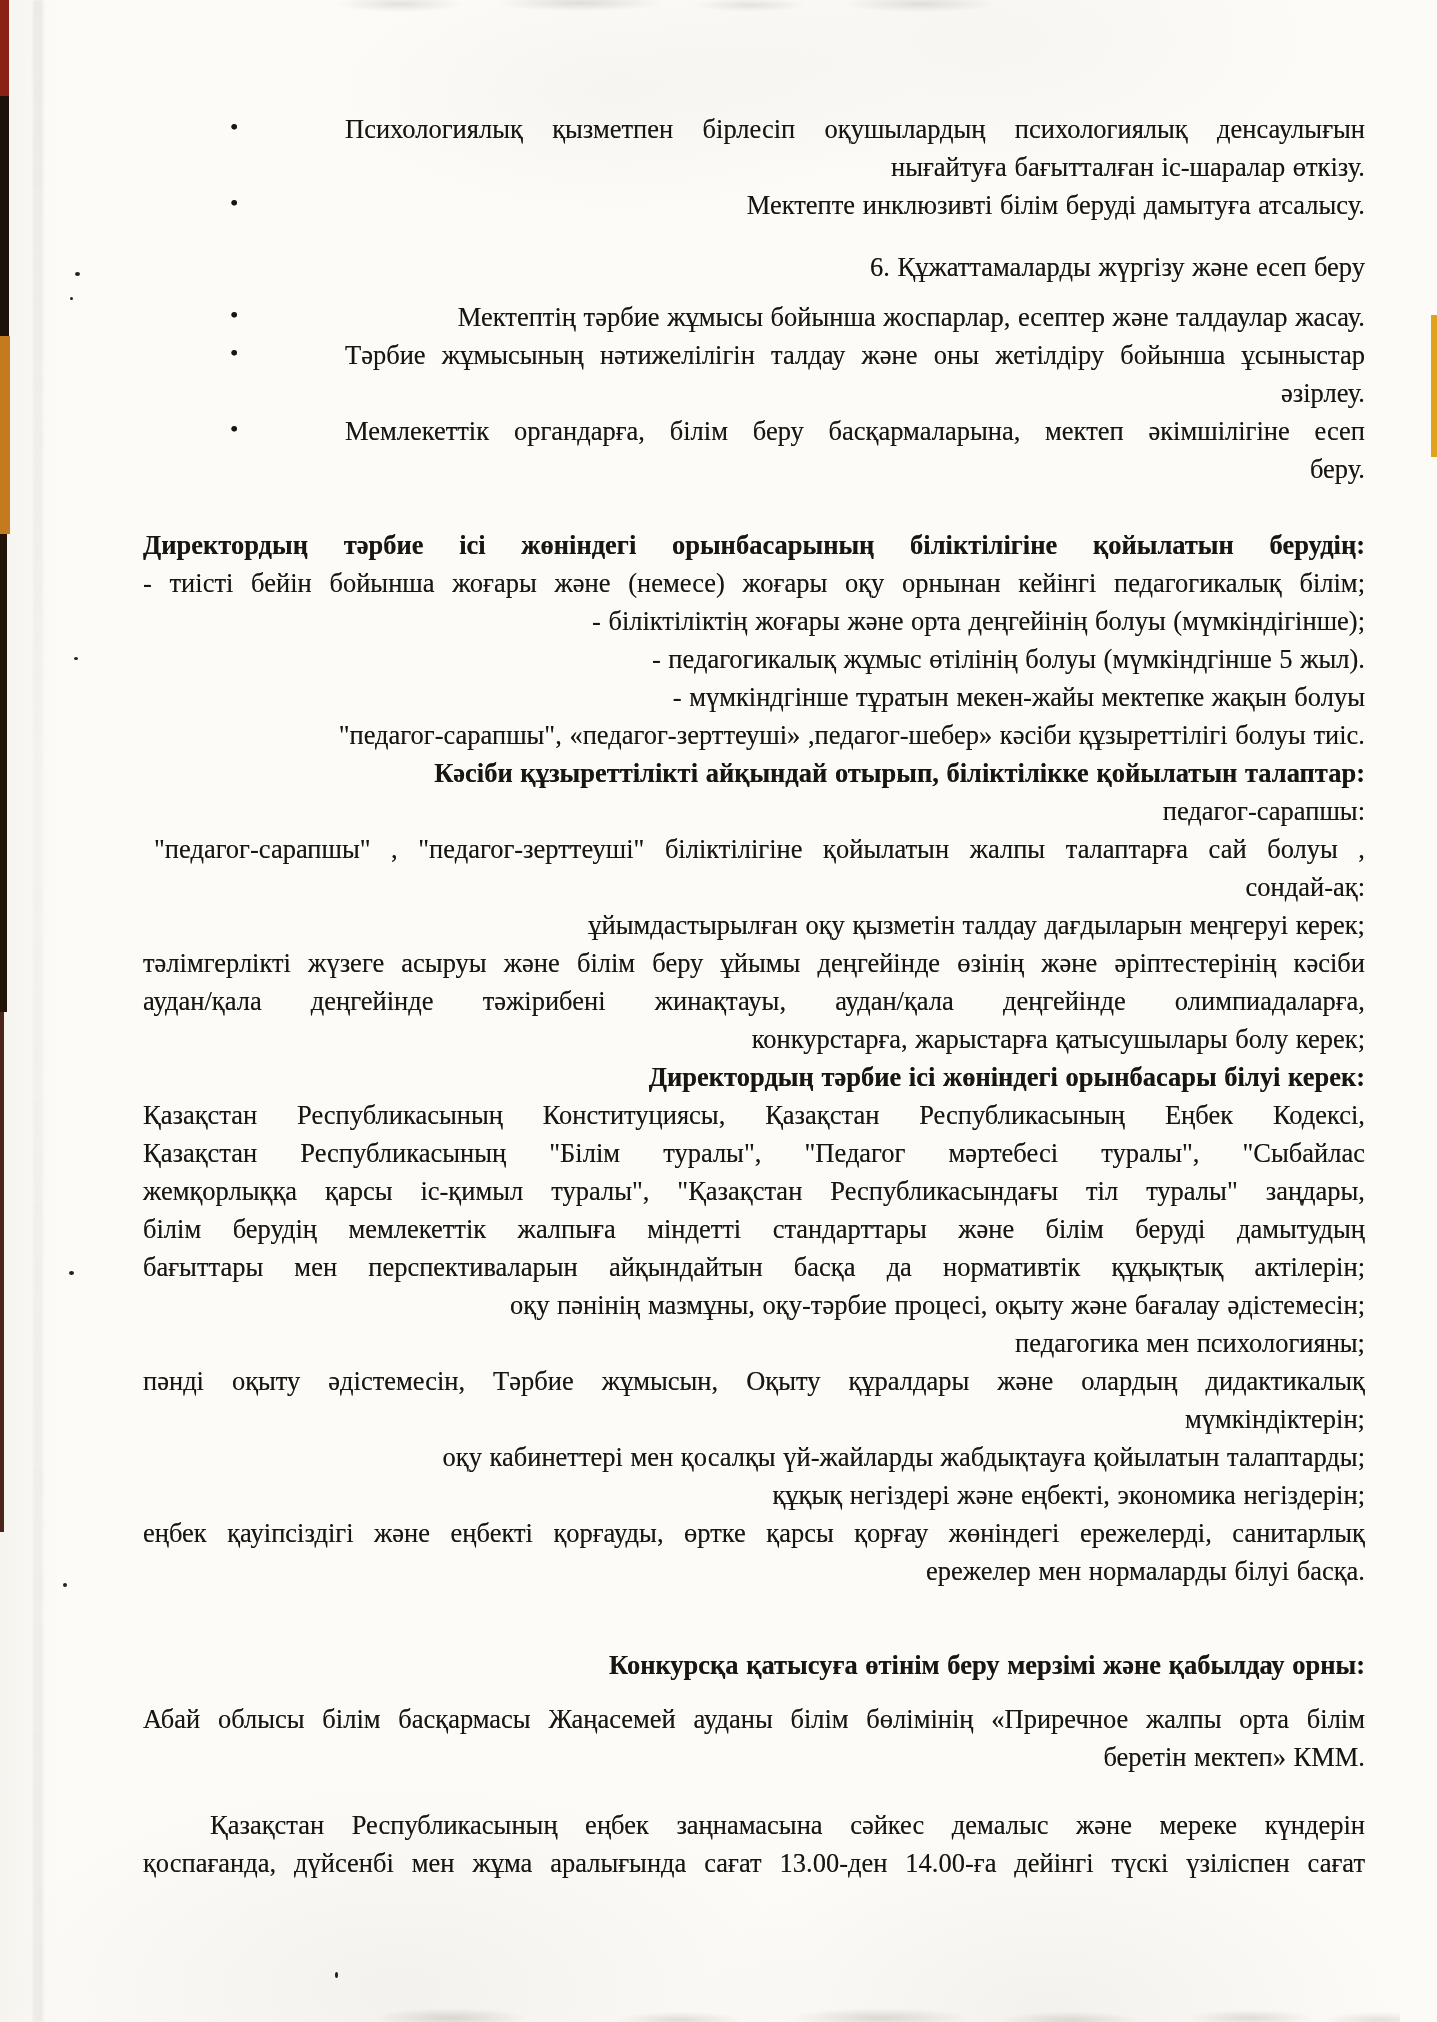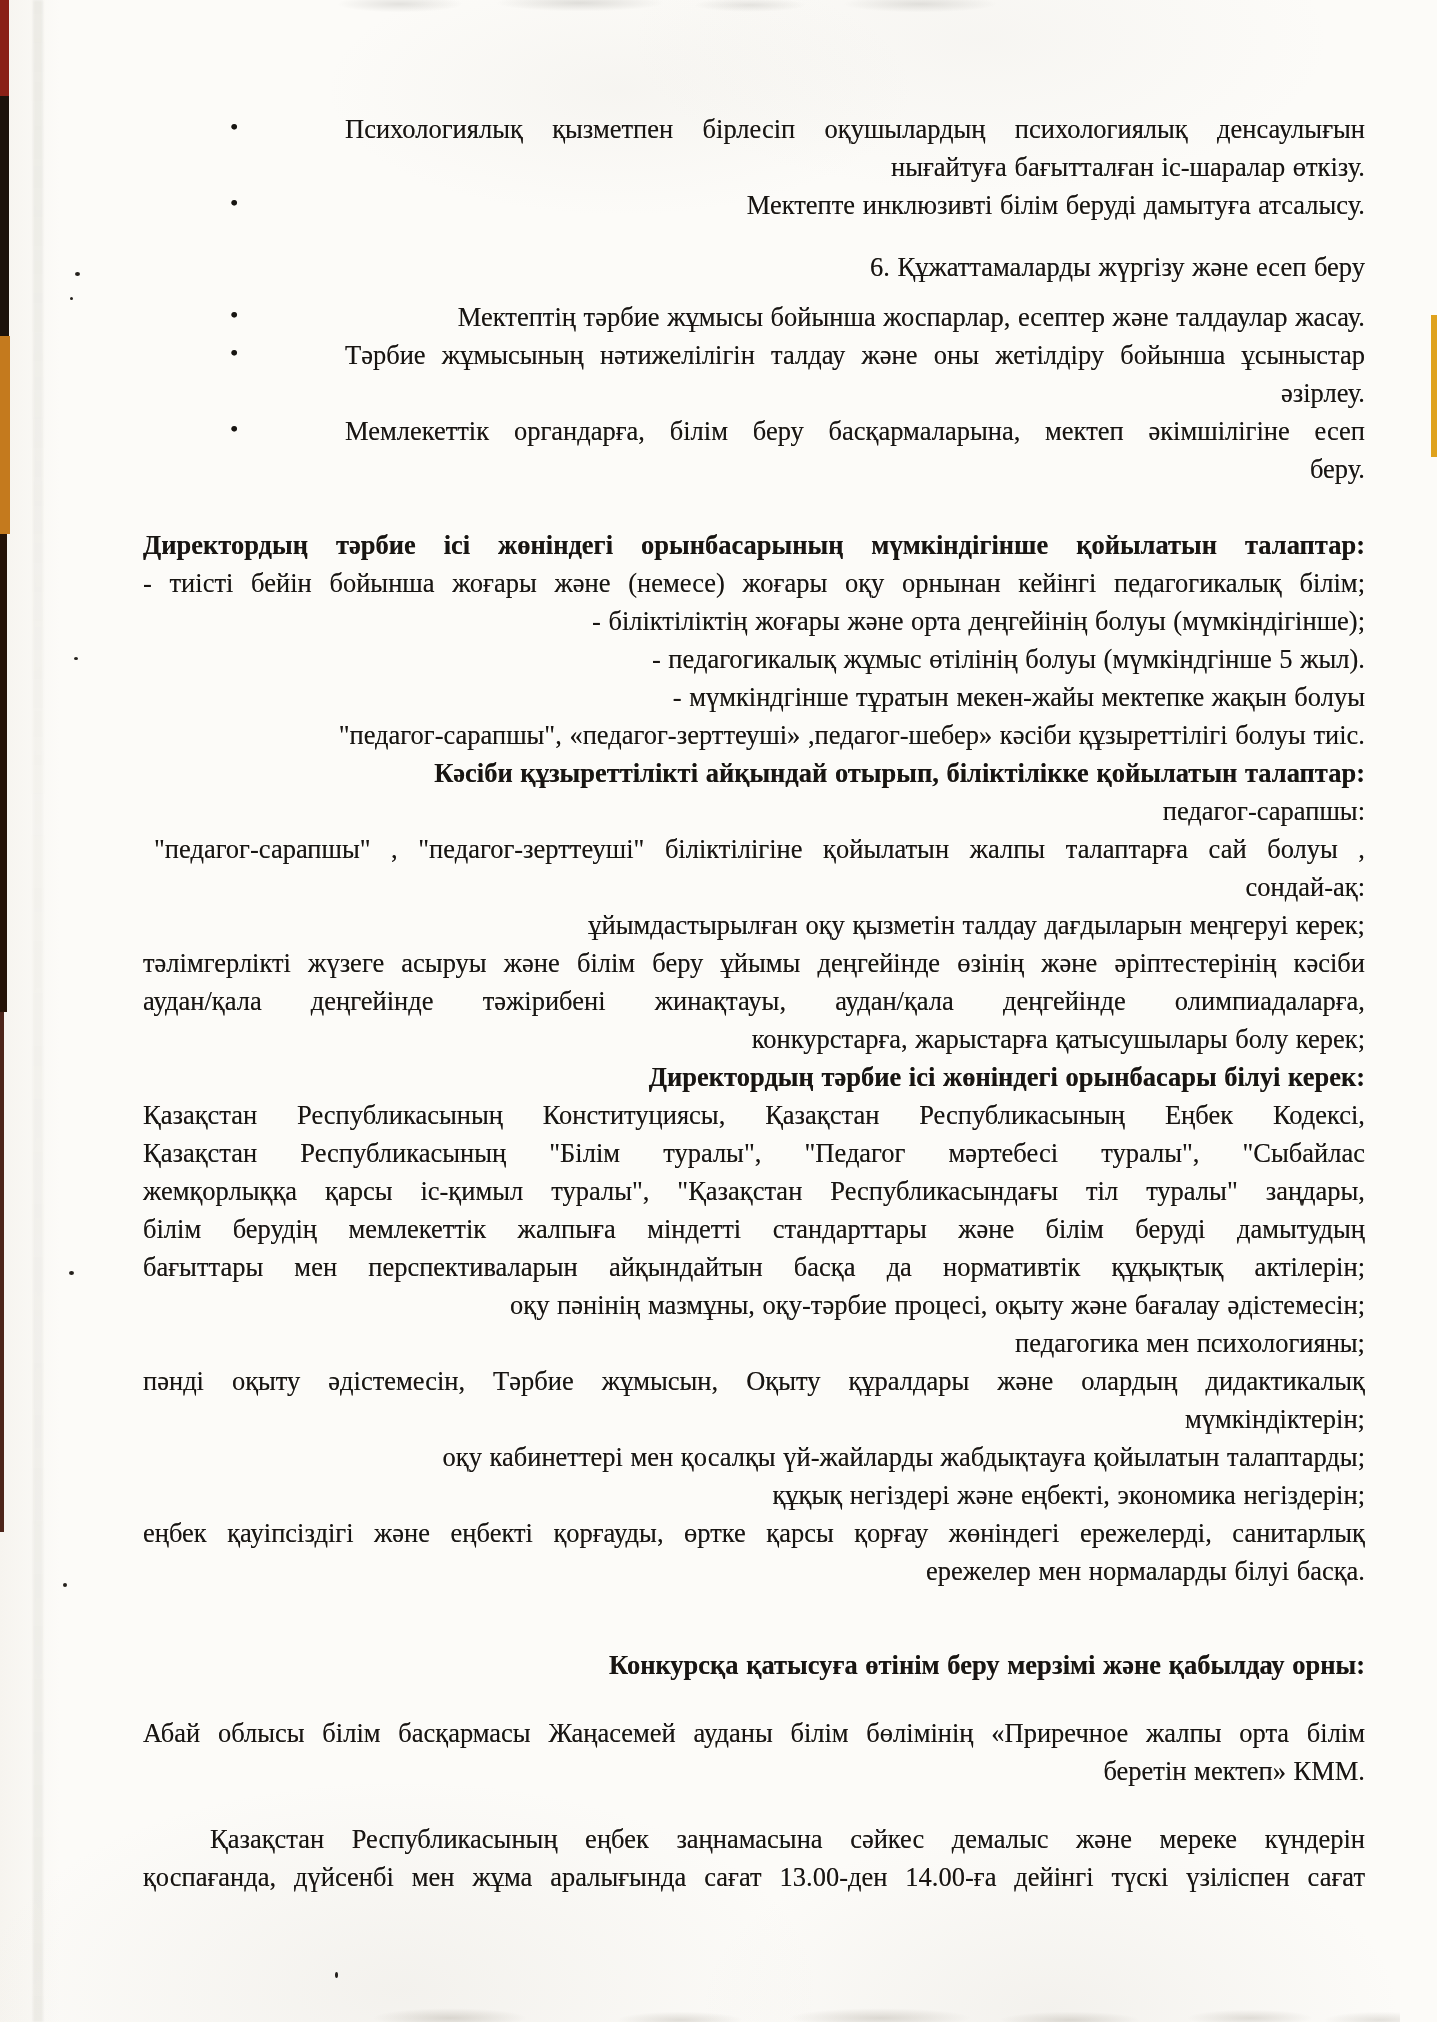--- a/index.html
+++ b/index.html
@@ -104,21 +104,21 @@
 <div class="doc" style="color: rgb(24, 21, 18);">
     <div class="line j has-bullet"><span class="bullet">•</span><span>Психологиялық қызметпен бірлесіп оқушылардың психологиялық денсаулығын</span></div>
     <div class="line "><span>нығайтуға бағытталған іс-шаралар өткізу.</span></div>
     <div class="line  has-bullet"><span class="bullet">•</span><span>Мектепте инклюзивті білім беруді дамытуға атсалысу.</span></div>
     <div class="line i1" style="margin-top: 24px;"><span>6. Құжаттамаларды жүргізу және есеп беру</span></div>
     <div class="line  has-bullet" style="margin-top: 12px;"><span class="bullet">•</span><span>Мектептің тәрбие жұмысы бойынша жоспарлар, есептер және талдаулар жасау.</span></div>
     <div class="line j has-bullet"><span class="bullet">•</span><span>Тәрбие жұмысының нәтижелілігін талдау және оны жетілдіру бойынша ұсыныстар</span></div>
     <div class="line "><span>әзірлеу.</span></div>
     <div class="line j has-bullet"><span class="bullet">•</span><span>Мемлекеттік органдарға, білім беру басқармаларына, мектеп әкімшілігіне есеп</span></div>
     <div class="line "><span>беру.</span></div>
-    <div class="line bold j" style="margin-top: 38px;"><span>Директордың тәрбие ісі жөніндегі орынбасарының мүмкіндігінше қойылатын талаптар:</span></div>
+    <div class="line bold j" style="margin-top: 38px;"><span>Директордың тәрбие ісі жөніндегі орынбасарының біліктілігіне қойылатын берудің:</span></div>
     <div class="line j"><span>- тиісті бейін бойынша жоғары және (немесе) жоғары оқу орнынан кейінгі педагогикалық білім;</span></div>
     <div class="line "><span>- біліктіліктің жоғары және орта деңгейінің болуы (мүмкіндігінше);</span></div>
     <div class="line "><span>- педагогикалық жұмыс өтілінің болуы (мүмкіндгінше 5 жыл).</span></div>
     <div class="line "><span>- мүмкіндгінше тұратын мекен-жайы мектепке жақын болуы</span></div>
     <div class="line i2"><span>"педагог-сарапшы", «педагог-зерттеуші» ,педагог-шебер» кәсіби құзыреттілігі болуы тиіс.</span></div>
     <div class="line bold i1"><span>Кәсіби құзыреттілікті айқындай отырып, біліктілікке қойылатын талаптар:</span></div>
     <div class="line i2"><span>педагог-сарапшы:</span></div>
     <div class="line i2 j"><span>"педагог-сарапшы" , "педагог-зерттеуші" біліктілігіне қойылатын жалпы талаптарға сай болуы ,</span></div>
     <div class="line i2"><span>сондай-ақ:</span></div>
     <div class="line i2"><span>ұйымдастырылған оқу қызметін талдау дағдыларын меңгеруі керек;</span></div>
@@ -133,17 +133,17 @@
     <div class="line j"><span>бағыттары мен перспективаларын айқындайтын басқа да нормативтік құқықтық актілерін;</span></div>
     <div class="line "><span>оқу пәнінің мазмұны, оқу-тәрбие процесі, оқыту және бағалау әдістемесін;</span></div>
     <div class="line "><span>педагогика мен психологияны;</span></div>
     <div class="line j"><span>пәнді оқыту әдістемесін, Тәрбие жұмысын, Оқыту құралдары және олардың дидактикалық</span></div>
     <div class="line "><span>мүмкіндіктерін;</span></div>
     <div class="line "><span>оқу кабинеттері мен қосалқы үй-жайларды жабдықтауға қойылатын талаптарды;</span></div>
     <div class="line "><span>құқық негіздері және еңбекті, экономика негіздерін;</span></div>
     <div class="line j"><span>еңбек қауіпсіздігі және еңбекті қорғауды, өртке қарсы қорғау жөніндегі ережелерді, санитарлық</span></div>
     <div class="line "><span>ережелер мен нормаларды білуі басқа.</span></div>
     <div class="line bold" style="margin-top: 56px;"><span>Конкурсқа қатысуға өтінім  беру мерзімі және қабылдау орны:</span></div>
-    <div class="line j" style="margin-top: 30px;"><span>Абай облысы білім басқармасы Жаңасемей ауданы білім бөлімінің «Приречное жалпы орта білім</span></div>
+    <div class="line j" style="margin-top: 16px;"><span>Абай облысы білім басқармасы Жаңасемей ауданы білім бөлімінің «Приречное жалпы орта білім</span></div>
     <div class="line "><span>беретін мектеп» КММ.</span></div>
     <div class="line i1 j" style="margin-top: 30px;"><span>Қазақстан Республикасының еңбек заңнамасына сәйкес демалыс және мереке күндерін</span></div>
     <div class="line j"><span>қоспағанда, дүйсенбі мен жұма аралығында сағат 13.00-ден 14.00-ға дейінгі түскі үзіліспен сағат</span></div>
   </div>
 
 </body></html>

